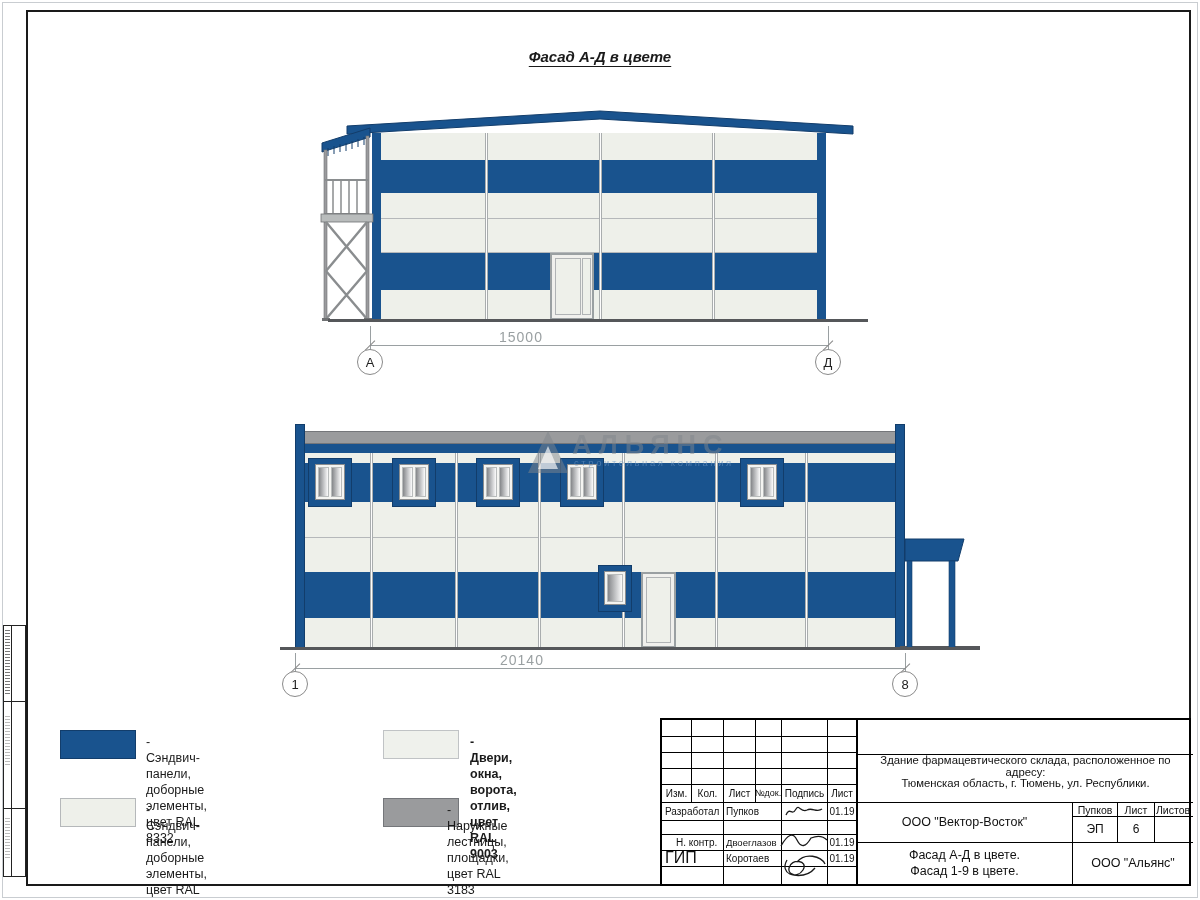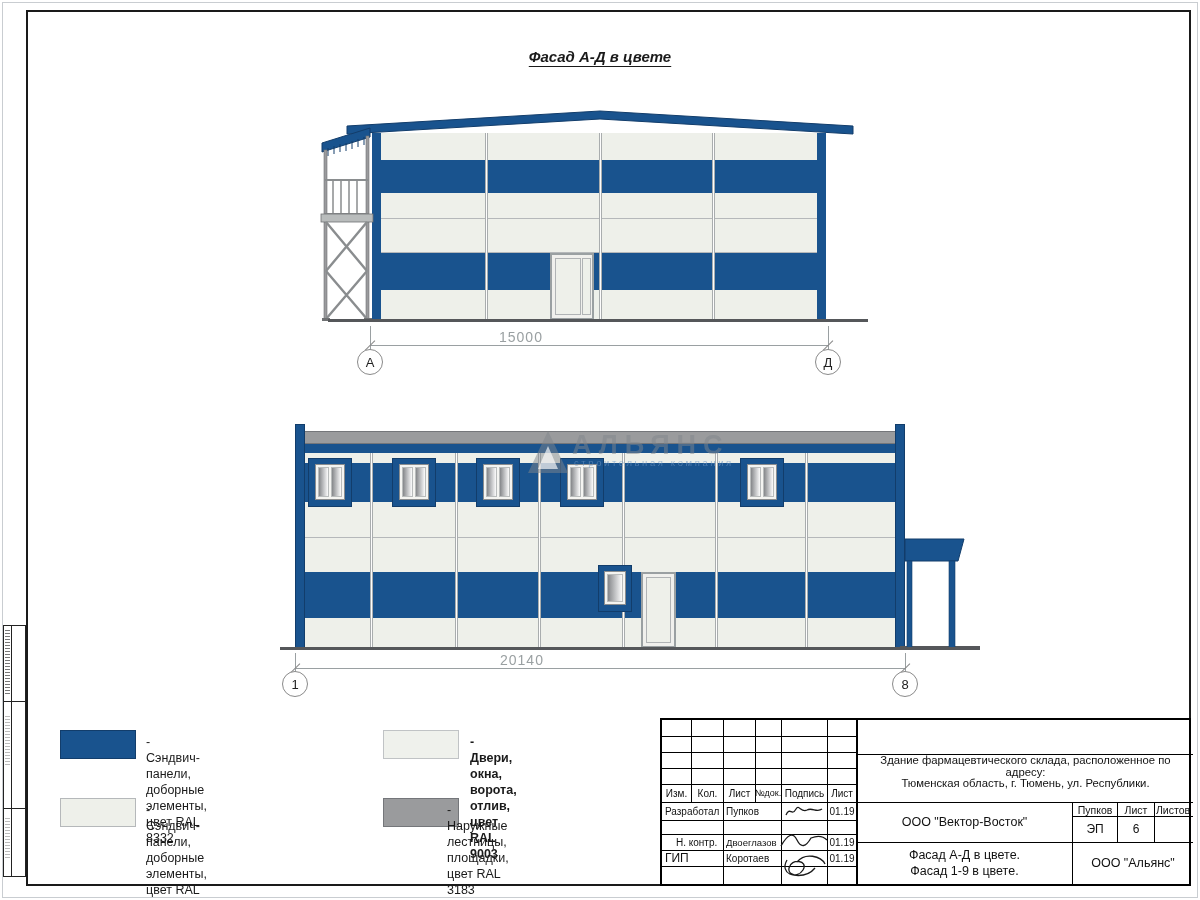--- a/index.html
+++ b/index.html
@@ -262,21 +262,21 @@
     <div class="cell" style="left:166px;top:64px;width:28px;height:18px;font-size:10px;">Лист</div>
 
     <div class="cell left" style="left:3px;top:82px;width:58px;height:18px;font-size:10px;">Разработал</div>
     <div class="cell left" style="left:64px;top:82px;width:54px;height:18px;font-size:10px;">Пупков</div>
     <div class="cell" style="left:166px;top:82px;width:28px;height:18px;font-size:10px;">01.19</div>
 
     <div class="cell left" style="left:3px;top:114px;width:58px;height:16px;font-size:10px;padding-left:11px;">Н. контр.</div>
     <div class="cell left" style="left:64px;top:114px;width:54px;height:16px;font-size:9.5px;">Двоеглазов</div>
     <div class="cell" style="left:166px;top:114px;width:28px;height:16px;font-size:10px;">01.19</div>
 
-    <div class="cell left" style="left:3px;top:130px;width:58px;height:16px;font-size:12px;">ГИП</div>
+    <div class="cell left" style="left:3px;top:130px;width:58px;height:16px;font-size:16px;">ГИП</div>
     <div class="cell left" style="left:64px;top:130px;width:54px;height:16px;font-size:10px;">Коротаев</div>
     <div class="cell" style="left:166px;top:130px;width:28px;height:16px;font-size:10px;">01.19</div>
 
     <svg class="abs" style="left:121px;top:84px;" width="42" height="16" viewBox="0 0 42 16">
       <path d="M3,11 C7,2 9,13 13,5 C16,0 18,9 24,6 C29,3 34,9 39,5" stroke="#1a1a1a" stroke-width="1.3" fill="none"></path>
     </svg>
     <svg class="abs" style="left:113px;top:106px;z-index:3;" width="56" height="56" viewBox="0 0 56 56">
       <path d="M6,20 Q16,2 22,14 T36,12 Q46,8 52,14" stroke="#1a1a1a" stroke-width="1.3" fill="none"></path>
       <path d="M12,34 C4,48 22,54 28,44 C34,34 16,32 14,42 C12,52 32,52 40,42 M22,36 C30,26 46,30 50,38" stroke="#1a1a1a" stroke-width="1.3" fill="none"></path>
     </svg>

